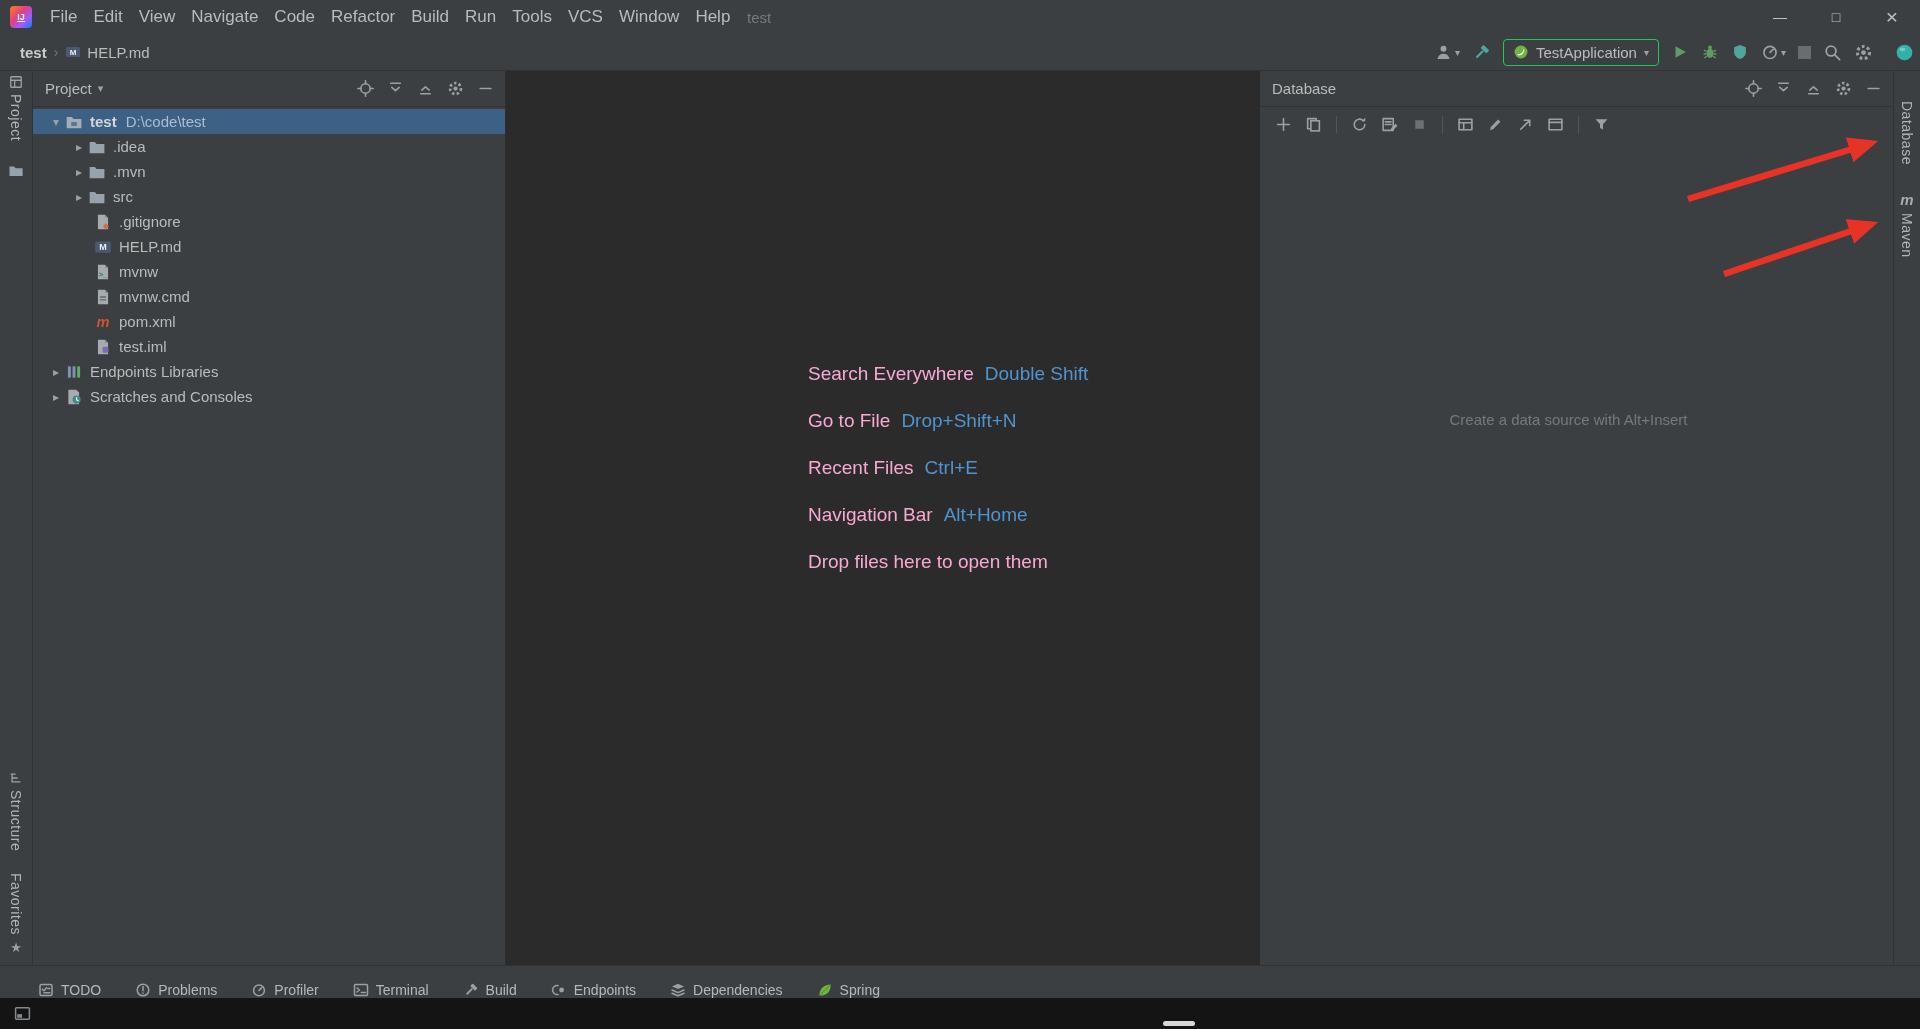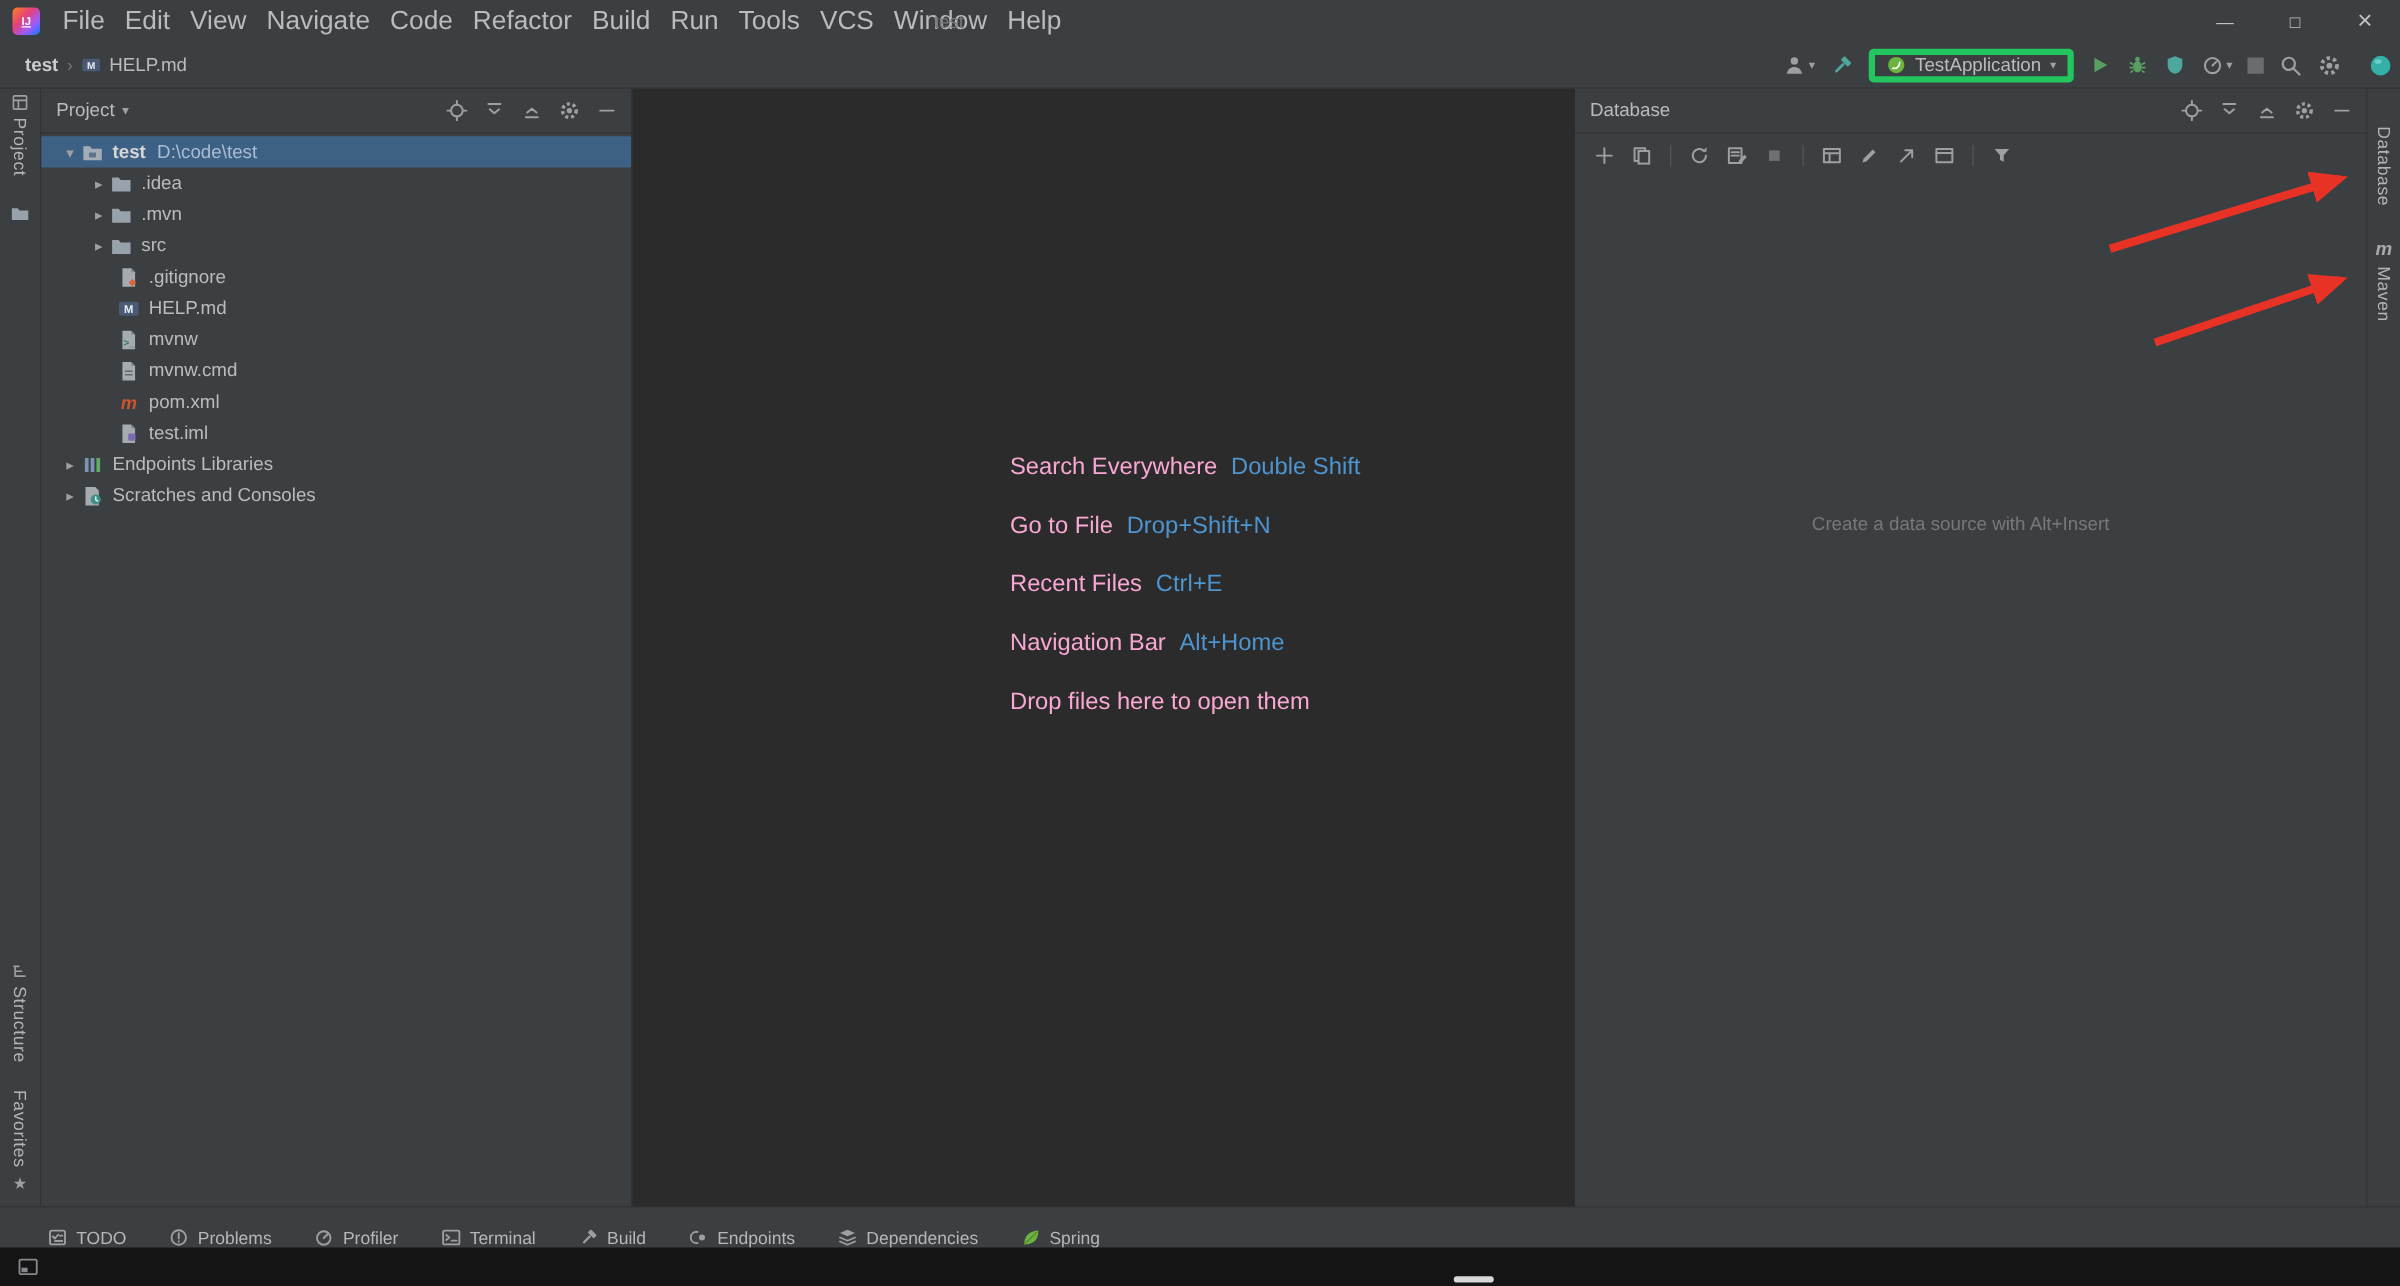--- a/index.html
+++ b/index.html
@@ -7,35 +7,35 @@
   body{background:#3c3f41;font-family:"Liberation Sans","DejaVu Sans",sans-serif;color:#bbbbbb;}
   .ide{position:relative;width:1920px;height:1029px;display:flex;flex-direction:column;}
   svg{display:block;}
   .st{stroke:#9da0a3;stroke-width:1.5;fill:none;stroke-linecap:round;stroke-linejoin:round;}
   .fl{fill:#9da0a3;}
 
   
   .menubar{flex:0 0 34px;height:34px;display:flex;align-items:center;padding-left:10px;position:relative;background:#3c3f41;}
   .logo{width:22px;height:22px;border-radius:4px;background:linear-gradient(135deg,#fc801d 0%,#e4407e 40%,#9d5cff 70%,#087cfa 100%);display:flex;align-items:center;justify-content:center;margin-right:10px;flex:0 0 22px;}
   .logo span{font-size:9px;font-weight:bold;color:#fff;text-decoration:underline;}
-  .menu-item{padding:0 8px;font-size:21px;color:#bbbbbb;cursor:default;}
+  .menu-item{padding:0 8px;font-size:17px;color:#bbbbbb;cursor:default;}
   .win-title{position:absolute;left:747px;top:0;height:34px;display:flex;align-items:center;color:#787878;font-size:15px;}
   .win-controls{position:absolute;right:0;top:0;height:34px;display:flex;}
   .win-btn{width:56px;height:34px;display:flex;align-items:center;justify-content:center;color:#c1c1c1;font-size:14px;}
   .win-btn.close{font-size:21px;}
 
   
   .navbar{flex:0 0 37px;height:37px;display:flex;align-items:center;background:#3c3f41;border-bottom:1px solid #323232;padding-left:20px;position:relative;}
   .crumb{font-size:15px;color:#bbbbbb;display:flex;align-items:center;gap:6px;}
   .crumb.root{font-weight:bold;color:#cccccc;}
   .crumb-sep{color:#787878;margin:0 7px;font-size:14px;}
   .nav-right{position:absolute;right:6px;top:0;height:36px;display:flex;align-items:center;gap:12px;}
   .nav-btn{display:flex;align-items:center;gap:2px;}
   .caret{font-size:10px;color:#9da0a3;}
-  .run-config{display:flex;align-items:center;gap:7px;border:5px solid #22c55e;border-radius:4px;padding:3px 9px;font-size:15px;color:#b9bcbe;height:27px;}
+  .run-config{display:flex;align-items:center;gap:7px;border:1px solid #22c55e;border-radius:4px;padding:3px 9px;font-size:15px;color:#b9bcbe;height:27px;}
   .stop-sq{width:13px;height:13px;background:#6a6d6f;}
 
   
   .main{flex:1;display:flex;min-height:0;}
   .stripe{background:#3c3f41;display:flex;flex-direction:column;align-items:center;}
   .stripe-left{flex:0 0 33px;width:33px;border-right:1px solid #323232;justify-content:space-between;padding:4px 0 10px;}
   .stripe-right{flex:0 0 27px;width:27px;border-left:1px solid #323232;padding-top:30px;gap:26px;}
   .stripe-group{display:flex;flex-direction:column;align-items:center;gap:22px;}
   .vtab{display:flex;flex-direction:column;align-items:center;gap:5px;cursor:default;}
   .vlabel{writing-mode:vertical-rl;font-size:14px;color:#b2b5b7;letter-spacing:.5px;}

